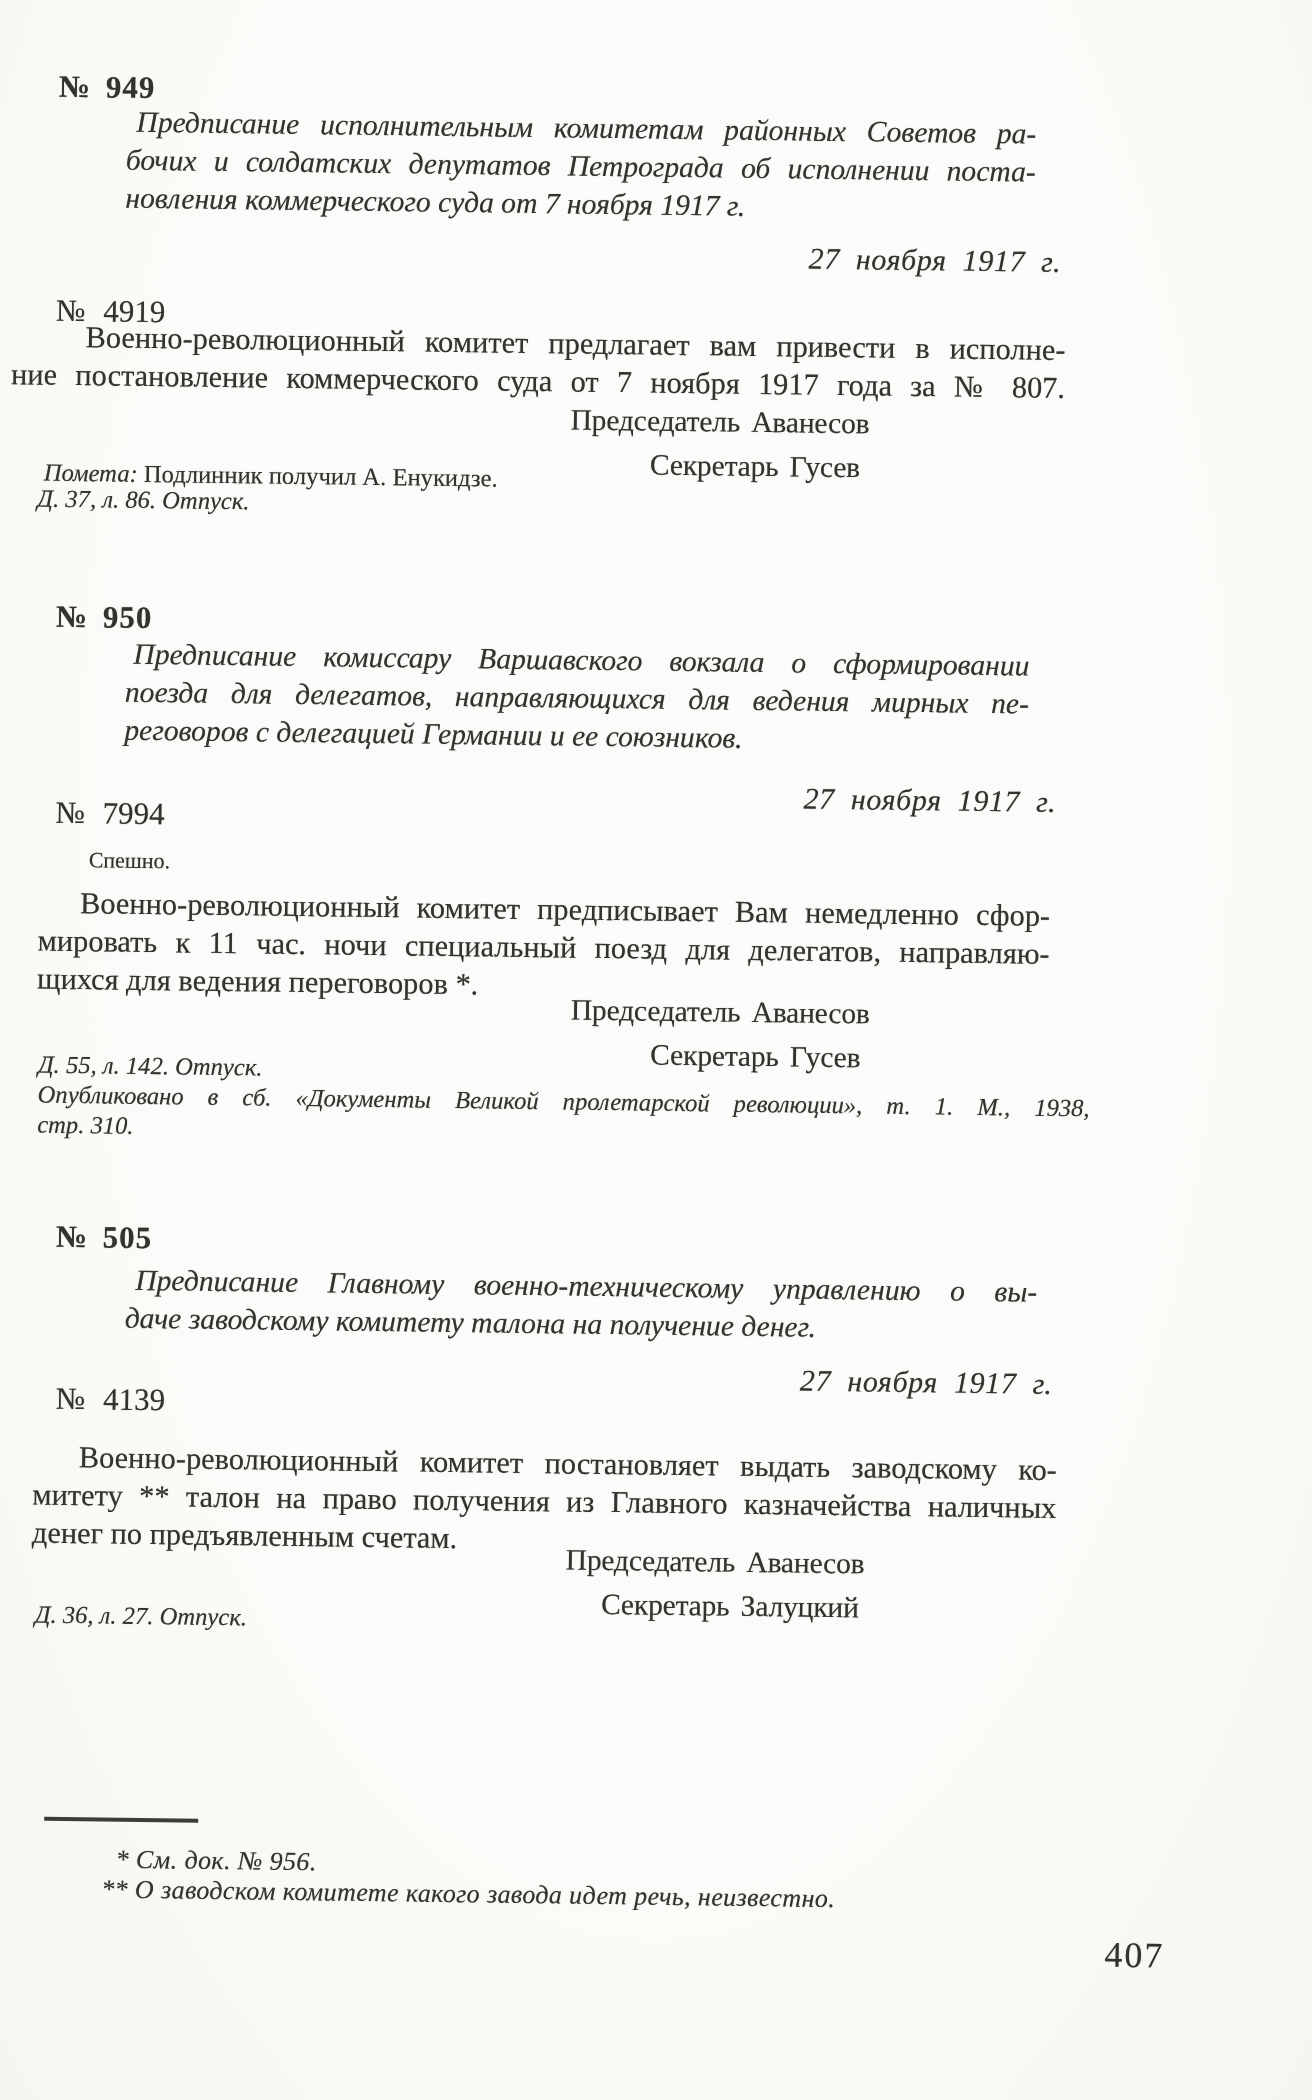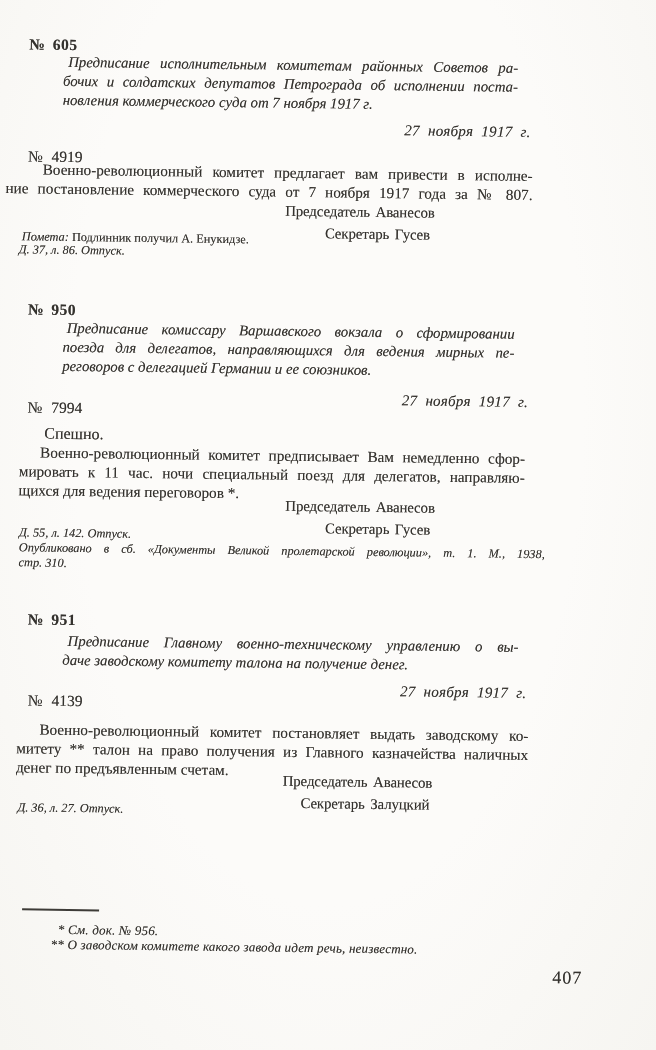--- a/index.html
+++ b/index.html
@@ -11,39 +11,39 @@
     color:#34322e;
   }
   .rot { position:absolute; inset:0; transform:rotate(0.75deg); transform-origin:0 0;
          text-shadow:0 0 0.45px rgba(52,50,46,0.55); }
   .abs { position:absolute; }
   .docnum  { font-weight:bold; font-size:15.5px; letter-spacing:0.5px; word-spacing:3px; }
   .letnum  { font-size:15.5px; word-spacing:5px; }
   .heading { font-style:italic; font-size:14.8px; line-height:19px; }
   .date    { font-style:italic; font-size:15px; word-spacing:4px; letter-spacing:0.3px; }
   .body    { font-size:15.2px; line-height:19px; }
-  .urgency { font-size:16px; }
+  .urgency { font-size:11px; }
   .sig     { font-size:14.8px; letter-spacing:-0.1px; word-spacing:2px; }
   .small   { font-size:12.3px; line-height:13.8px; }
   .italic  { font-style:italic; }
   .pub     { font-style:italic; font-size:12.3px; line-height:14.5px; }
   .fnote   { font-style:italic; font-size:13px; letter-spacing:0.2px; }
   .pageno  { font-size:18px; letter-spacing:1px; }
   .jl      { text-align:justify; text-align-last:justify; }
   .ln      { display:block; }
   .rule    { height:2px; background:#3d3b37; }
 </style>
 </head>
 <body>
 
 <div class="page">
   <div class="rot">
 
     <section>
-      <div class="abs docnum" style="left:30px; top:35px;">№ 605</div>
+      <div class="abs docnum" style="left:30px; top:35px;">№ 949</div>
       <div class="abs heading" style="left:64px; top:52px; width:455px;">
         <span class="ln jl" style="padding-left:5px;">Предписание исполнительным комитетам районных Советов ра-</span>
         <span class="ln jl">бочих и солдатских депутатов Петрограда об исполнении поста-</span>
         <span class="ln">новления коммерческого суда от 7 ноября 1917 г.</span>
       </div>
       <div class="abs letnum" style="left:30px; top:130px;margin-top:17px;">№ 4919</div>
       <div class="abs date" style="left:406px; top:117px;">27 ноября 1917 г.</div>
       <div class="abs body" style="left:8px; top:159px; width:527px;">
         <span class="ln jl" style="padding-left:37px;">Военно-революционный комитет предлагает вам привести в исполне-</span>
         <span class="ln jl">ние постановление коммерческого суда от 7 ноября 1917 года за № 807.</span>
@@ -75,21 +75,21 @@
       <div class="abs sig" style="left:292px; top:494px;">Председатель Аванесов</div>
       <div class="abs sig" style="left:332px; top:516px;">Секретарь Гусев</div>
       <div class="abs small italic" style="left:26px; top:526px;">Д. 55, л. 142. Отпуск.</div>
       <div class="abs pub" style="left:26px; top:540px; width:526px;">
         <span class="ln jl">Опубликовано в сб. «Документы Великой пролетарской революции», т. 1. М., 1938,</span>
         <span class="ln">стр. 310.</span>
       </div>
     </section>
 
     <section>
-      <div class="abs docnum" style="left:36px; top:610px;">№ 951</div>
+      <div class="abs docnum" style="left:36px; top:610px;">№ 505</div>
       <div class="abs heading" style="left:71px; top:631px; width:456px;">
         <span class="ln jl" style="padding-left:5px;">Предписание Главному военно-техническому управлению о вы-</span>
         <span class="ln">даче заводскому комитету талона на получение денег.</span>
       </div>
       <div class="abs date" style="left:409px; top:678px;">27 ноября 1917 г.</div>
       <div class="abs letnum" style="left:37px; top:691px;">№ 4139</div>
       <div class="abs body" style="left:26px; top:719px; width:512px;">
         <span class="ln jl" style="padding-left:23px;">Военно-революционный комитет постановляет выдать заводскому ко-</span>
         <span class="ln jl">митету ** талон на право получения из Главного казначейства наличных</span>
         <span class="ln">денег по предъявленным счетам.</span>

